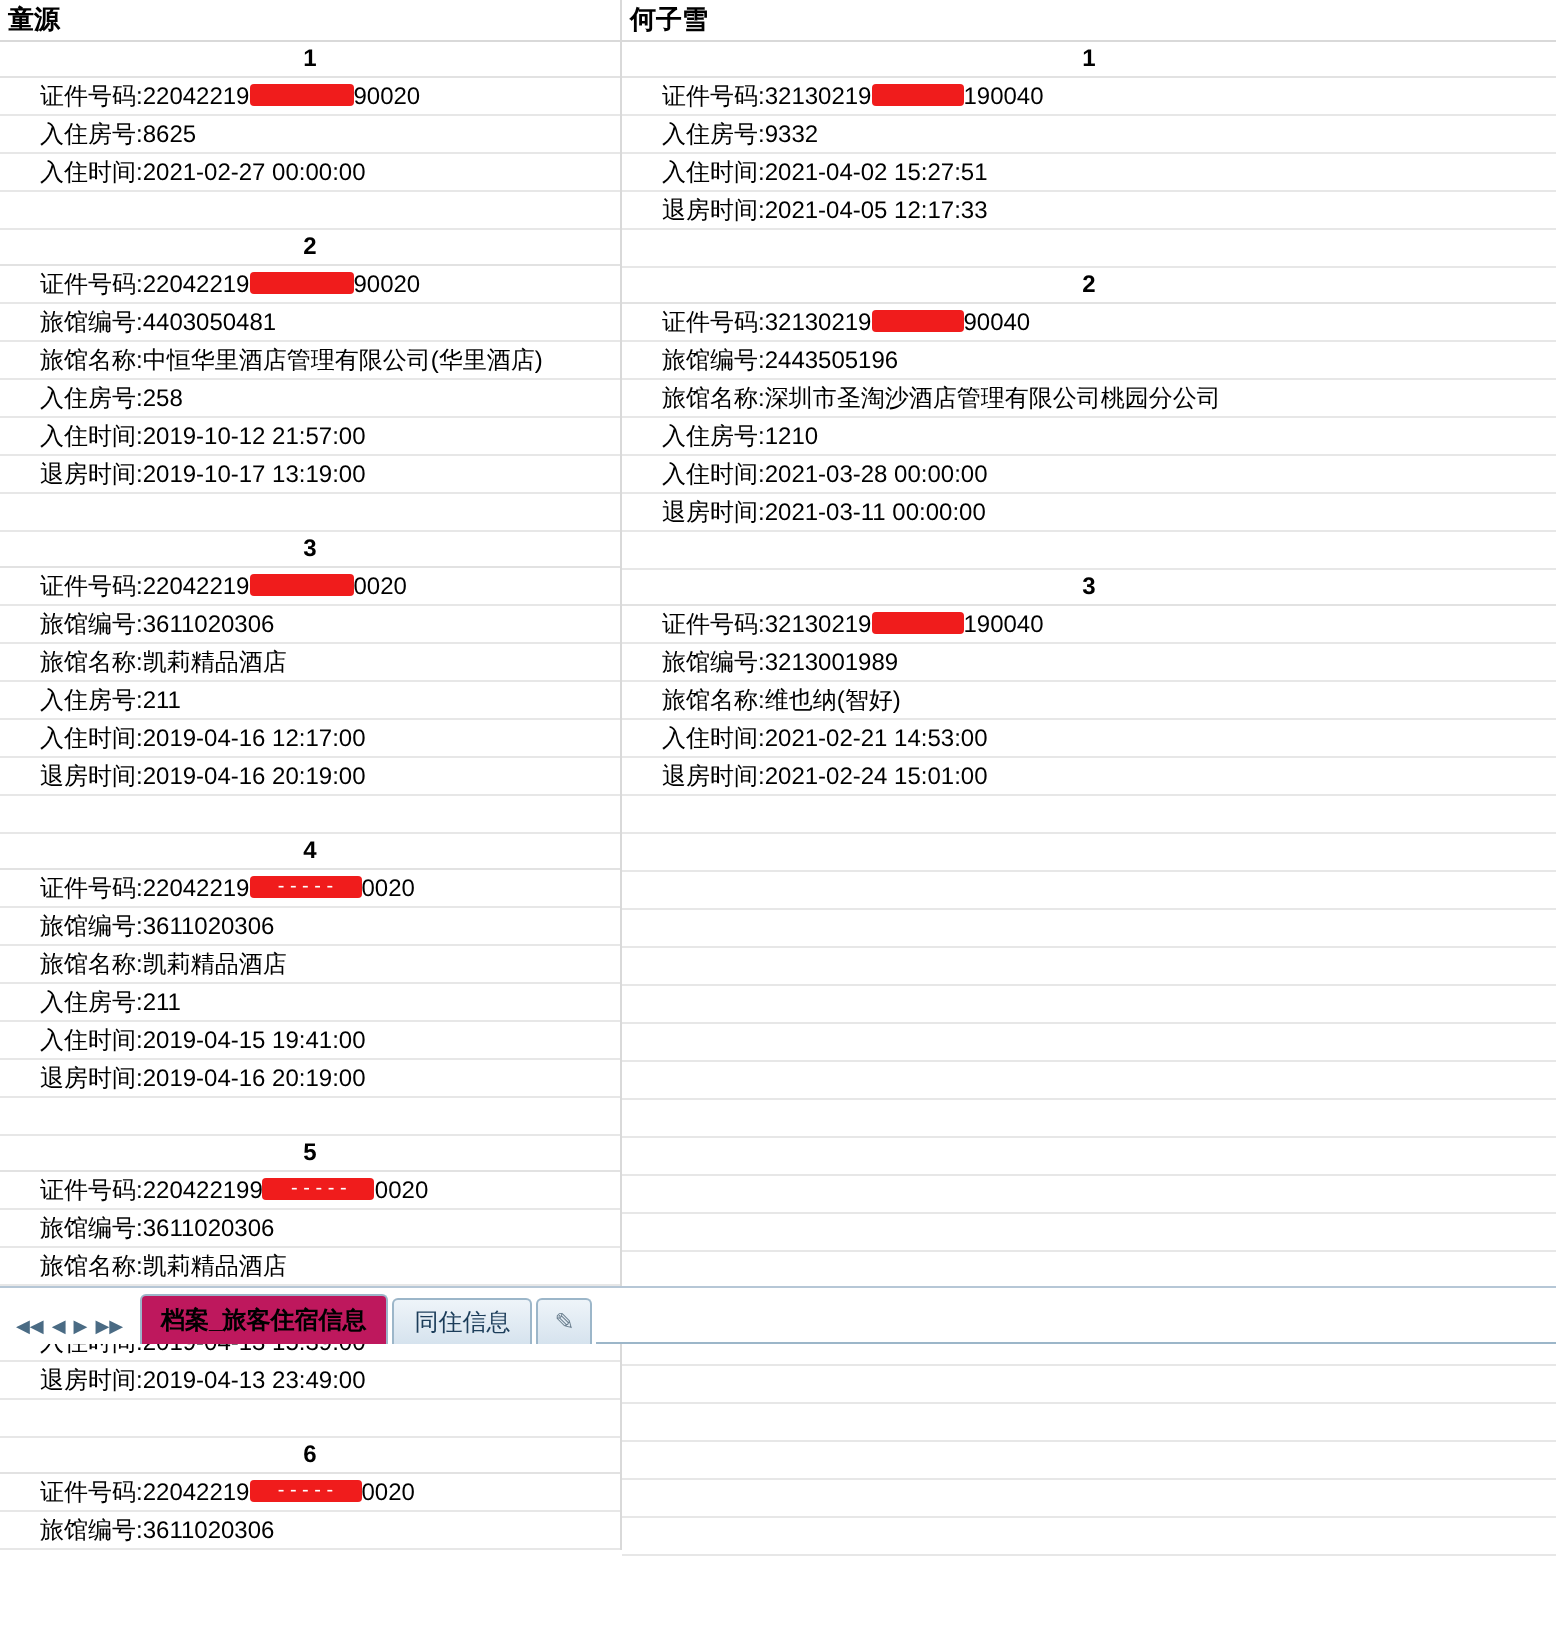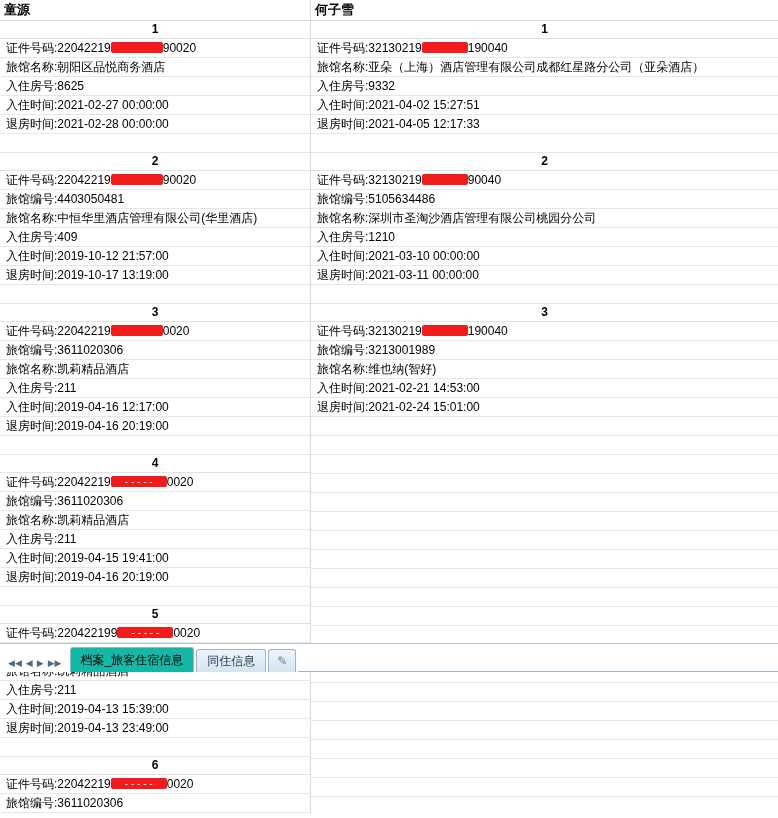--- a/index.html
+++ b/index.html
@@ -56,21 +56,21 @@
     height: 17px;
     line-height: 17px;
     text-align: center;
     font-weight: bold;
     font-size: 12px;
     border-bottom: 1px solid #e2e2e2;
   }
   .rec-line {
     height: 18px;
     line-height: 18px;
-    padding-left: 6px;
+    padding-left: 20px;
     white-space: nowrap;
     overflow: hidden;
     border-bottom: 1px solid #e7e7e7;
     font-size: 12px;
   }
   .rec-gap {
     height: 18px;
     border-bottom: 1px solid #e7e7e7;
   }
   .redact {
@@ -131,22 +131,22 @@
     border: 1px solid #9cb6c9;
     border-bottom: none;
     border-top-left-radius: 3px;
     border-top-right-radius: 3px;
     margin-right: 2px;
     background: linear-gradient(#eef4f9, #d6e3ee);
     color: #1c3d5a;
     white-space: nowrap;
   }
   .tab.active {
-    background: #14b8a6;
-    font-weight: normal;
+    background: #be185d;
+    font-weight: bold;
     height: 24px;
     line-height: 24px;
     color: #000000;
   }
   .tab.add {
     padding: 0 8px;
     background: linear-gradient(#eef4f9, #d6e3ee);
     color: #6b7f8f;
   }
   .tabbar-fill {
@@ -159,32 +159,30 @@
 <body>
 
 <div class="sheet">
   <div class="columns">
     <div class="col col-left">
       <div class="col-header">童源</div>
       <div id="left-records">
           <div class="record">
             <div class="rec-index">1</div>
             <div class="rec-line"><span>证件号码:</span><span>22042219</span><span class="redact" style="width: 52px;"></span><span>90020</span></div>
-            <div class="rec-line"><span>旅馆名称:</span><span>朝阳区品悦商务酒店</span></div>
             <div class="rec-line"><span>入住房号:</span><span>8625</span></div>
             <div class="rec-line"><span>入住时间:</span><span>2021-02-27 00:00:00</span></div>
-            <div class="rec-line"><span>退房时间:</span><span>2021-02-28 00:00:00</span></div>
             <div class="rec-gap"></div>
           </div>
           <div class="record">
             <div class="rec-index">2</div>
             <div class="rec-line"><span>证件号码:</span><span>22042219</span><span class="redact" style="width: 52px;"></span><span>90020</span></div>
             <div class="rec-line"><span>旅馆编号:</span><span>4403050481</span></div>
             <div class="rec-line"><span>旅馆名称:</span><span>中恒华里酒店管理有限公司(华里酒店)</span></div>
-            <div class="rec-line"><span>入住房号:</span><span>409</span></div>
+            <div class="rec-line"><span>入住房号:</span><span>258</span></div>
             <div class="rec-line"><span>入住时间:</span><span>2019-10-12 21:57:00</span></div>
             <div class="rec-line"><span>退房时间:</span><span>2019-10-17 13:19:00</span></div>
             <div class="rec-gap"></div>
           </div>
           <div class="record">
             <div class="rec-index">3</div>
             <div class="rec-line"><span>证件号码:</span><span>22042219</span><span class="redact" style="width: 52px;"></span><span>0020</span></div>
             <div class="rec-line"><span>旅馆编号:</span><span>3611020306</span></div>
             <div class="rec-line"><span>旅馆名称:</span><span>凯莉精品酒店</span></div>
             <div class="rec-line"><span>入住房号:</span><span>211</span></div>
@@ -218,33 +216,32 @@
             <div class="rec-line"><span>旅馆编号:</span><span>3611020306</span></div>
           </div>
         </div>
     </div>
     <div class="col col-right">
       <div class="col-header">何子雪</div>
       <div id="right-records">
           <div class="record">
             <div class="rec-index">1</div>
             <div class="rec-line"><span>证件号码:</span><span>32130219</span><span class="redact" style="width: 46px;"></span><span>190040</span></div>
-            <div class="rec-line"><span>旅馆名称:</span><span>亚朵（上海）酒店管理有限公司成都红星路分公司（亚朵酒店）</span></div>
             <div class="rec-line"><span>入住房号:</span><span>9332</span></div>
             <div class="rec-line"><span>入住时间:</span><span>2021-04-02 15:27:51</span></div>
             <div class="rec-line"><span>退房时间:</span><span>2021-04-05 12:17:33</span></div>
             <div class="rec-gap"></div>
           </div>
           <div class="record">
             <div class="rec-index">2</div>
             <div class="rec-line"><span>证件号码:</span><span>32130219</span><span class="redact" style="width: 46px;"></span><span>90040</span></div>
-            <div class="rec-line"><span>旅馆编号:</span><span>5105634486</span></div>
+            <div class="rec-line"><span>旅馆编号:</span><span>2443505196</span></div>
             <div class="rec-line"><span>旅馆名称:</span><span>深圳市圣淘沙酒店管理有限公司桃园分公司</span></div>
             <div class="rec-line"><span>入住房号:</span><span>1210</span></div>
-            <div class="rec-line"><span>入住时间:</span><span>2021-03-10 00:00:00</span></div>
+            <div class="rec-line"><span>入住时间:</span><span>2021-03-28 00:00:00</span></div>
             <div class="rec-line"><span>退房时间:</span><span>2021-03-11 00:00:00</span></div>
             <div class="rec-gap"></div>
           </div>
           <div class="record">
             <div class="rec-index">3</div>
             <div class="rec-line"><span>证件号码:</span><span>32130219</span><span class="redact" style="width: 46px;"></span><span>190040</span></div>
             <div class="rec-line"><span>旅馆编号:</span><span>3213001989</span></div>
             <div class="rec-line"><span>旅馆名称:</span><span>维也纳(智好)</span></div>
             <div class="rec-line"><span>入住时间:</span><span>2021-02-21 14:53:00</span></div>
             <div class="rec-line"><span>退房时间:</span><span>2021-02-24 15:01:00</span></div>

